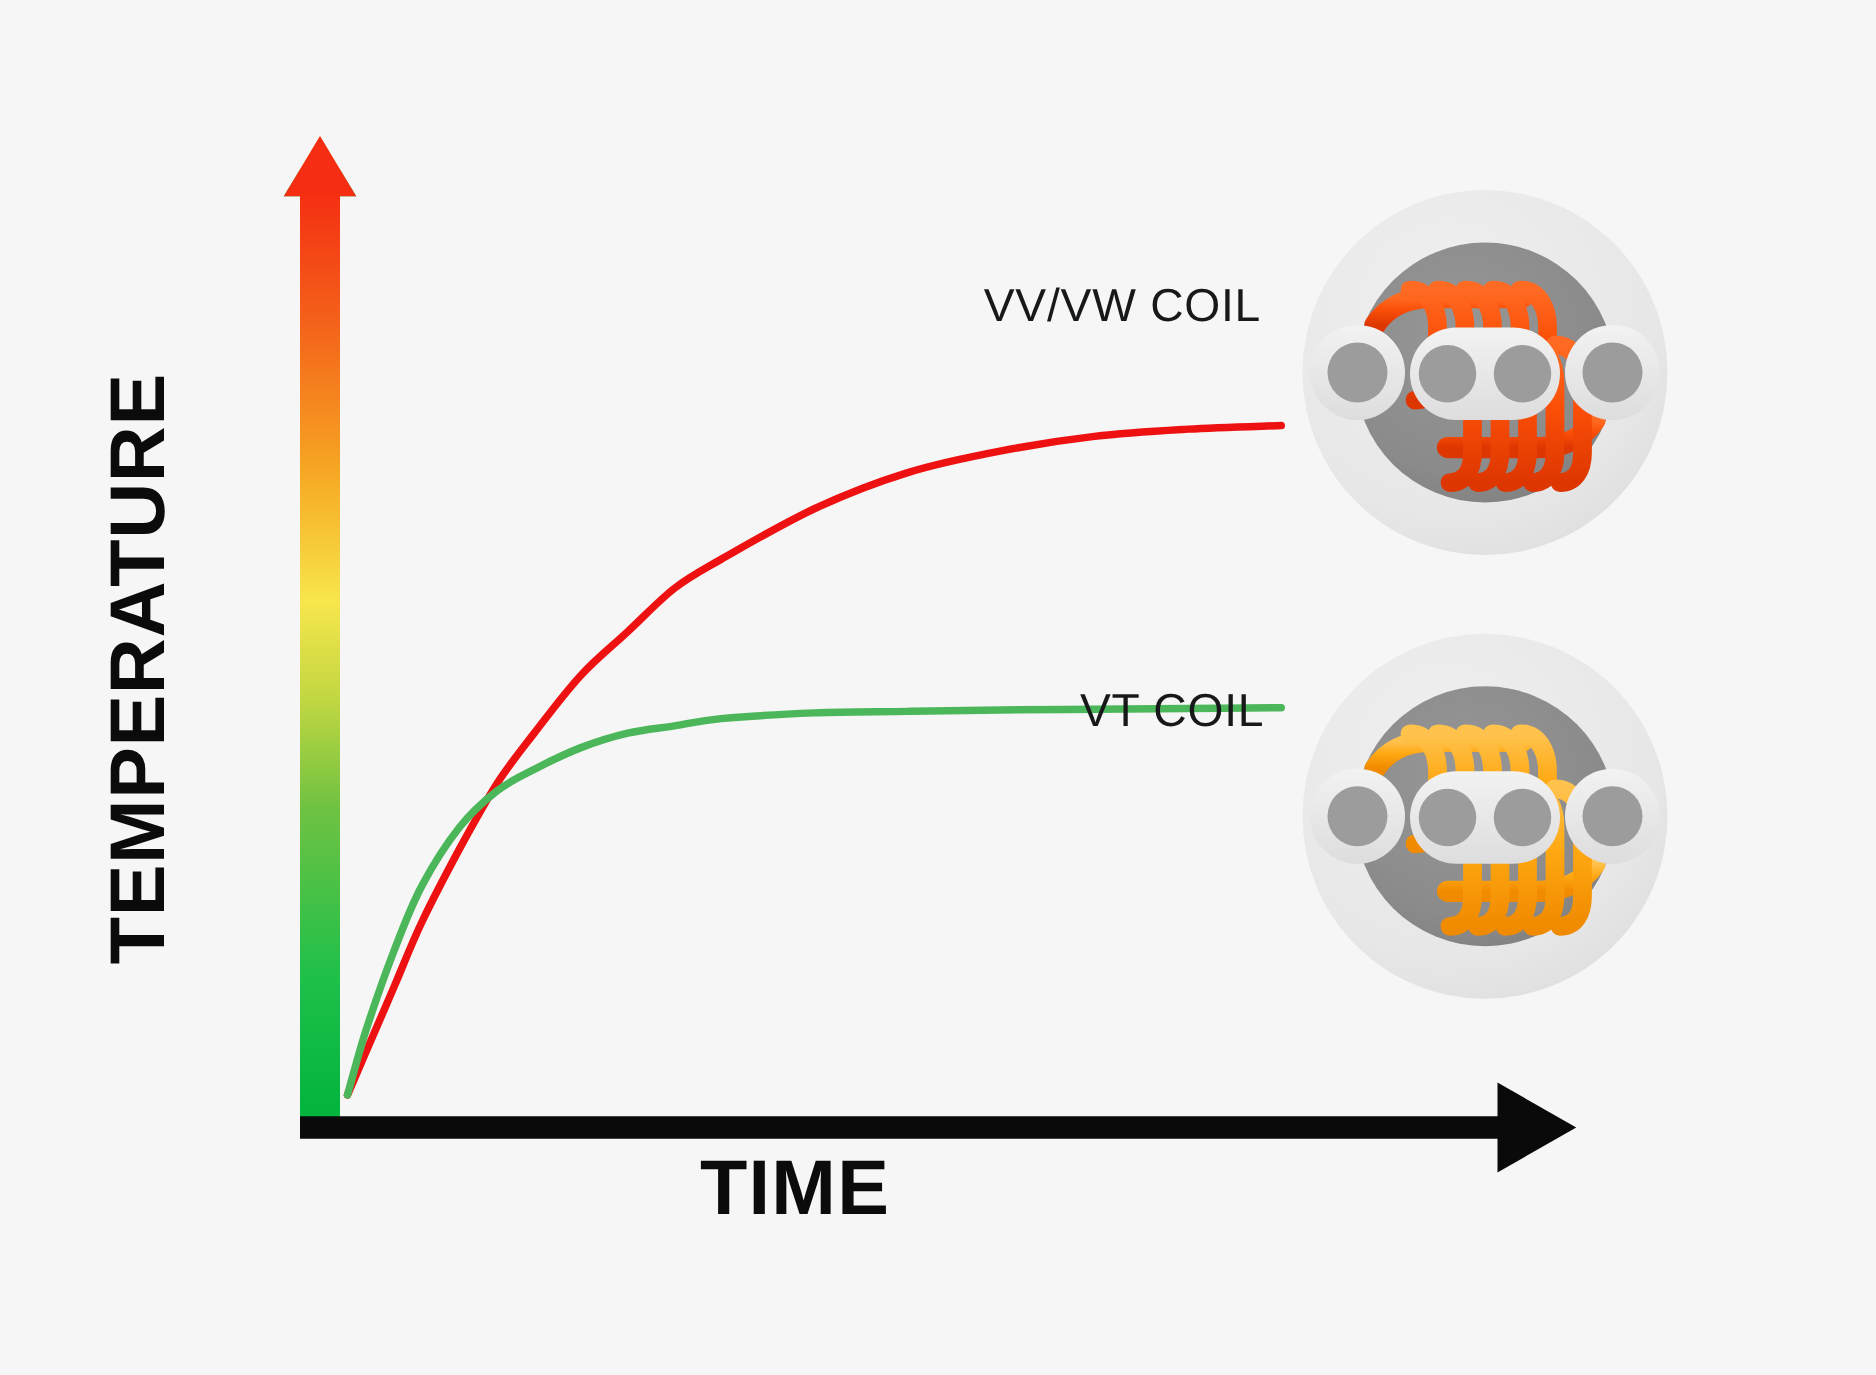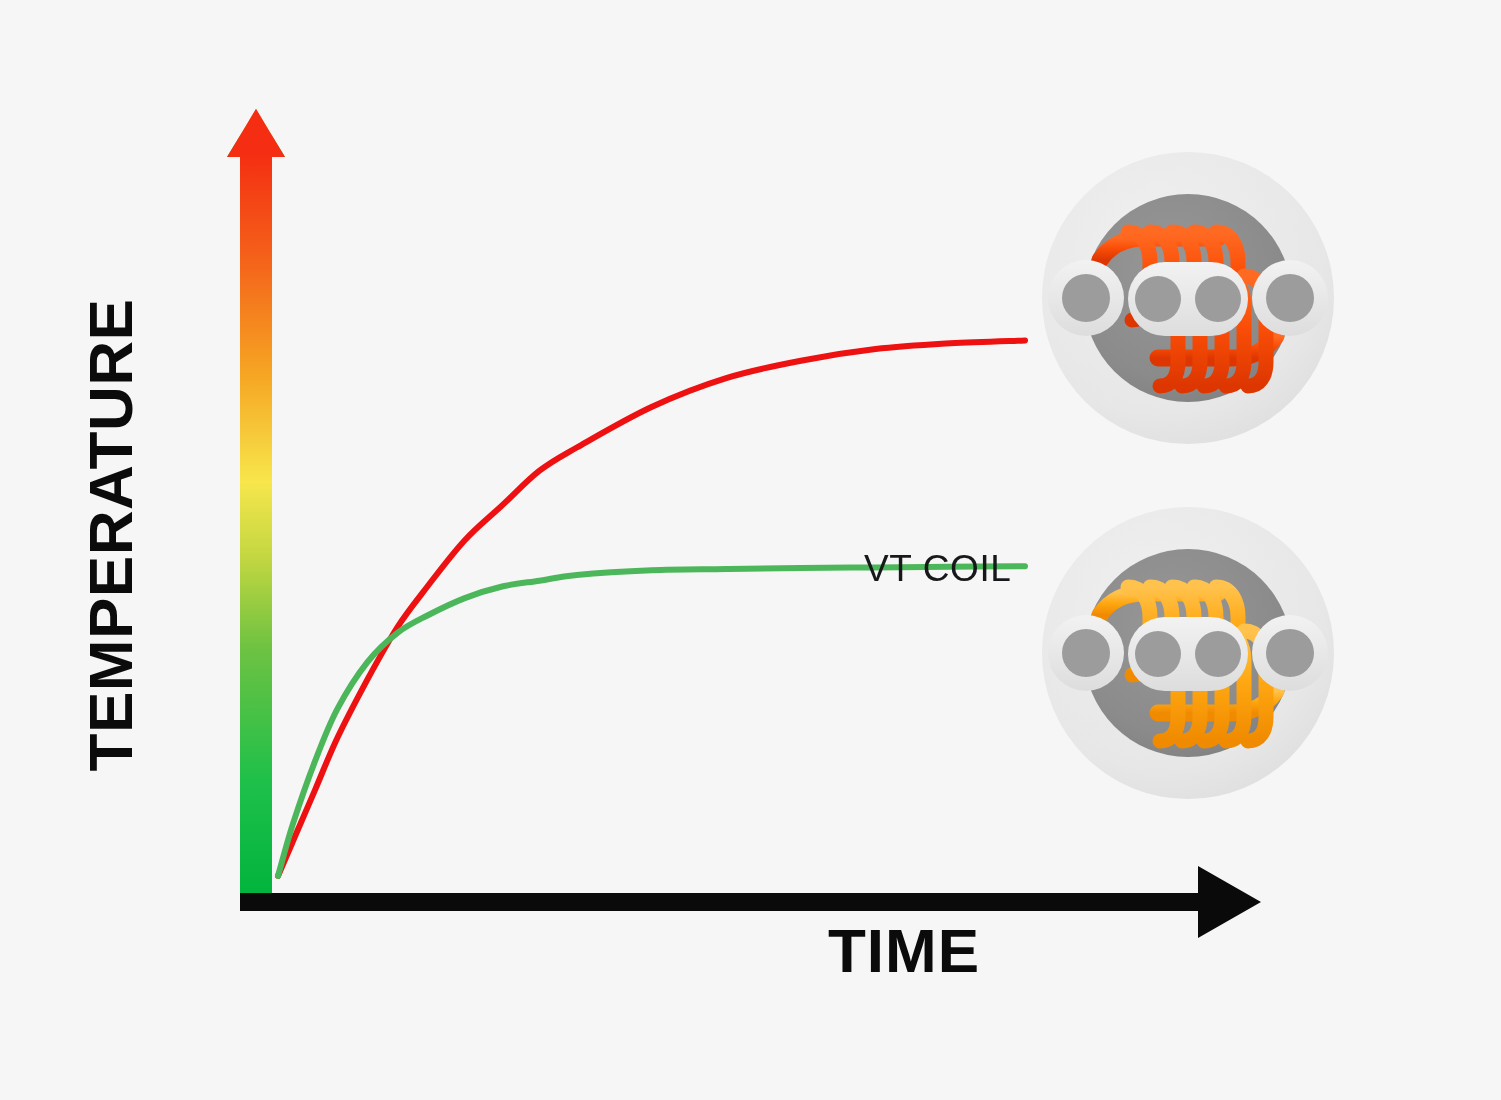--- a/index.html
+++ b/index.html
@@ -41,21 +41,21 @@
     white-space: nowrap;
     font-family: "Liberation Sans", sans-serif;
   }
 
   
   #x-axis-label {
     position: absolute;
     left: 560px;
     top: 915px;
     width: 420px;
-    text-align: right;
+    text-align: left;
     font-size: 62px;
     font-weight: 700;
     letter-spacing: 1px;
     color: #0b0b0b;
     font-family: "Liberation Sans", sans-serif;
   }
 
   
   .series-label {
     position: absolute;
@@ -120,20 +120,21 @@
     </g>
 
     <path d="M 278.0,876.0 C 280.5,870.2 286.7,855.7 292.9,841.3 C 299.2,826.8 307.9,806.5 315.4,789.1 C 322.8,771.8 329.0,755.4 337.8,737.0 C 346.5,718.7 357.7,697.5 367.6,679.1 C 377.6,660.8 387.6,642.5 397.5,627.0 C 407.5,611.6 416.2,601.0 427.4,586.5 C 438.6,572.0 452.3,553.7 464.8,540.2 C 477.2,526.7 489.7,517.0 502.1,505.4 C 514.6,493.9 527.0,480.4 539.5,470.7 C 551.9,461.1 558.1,458.2 576.8,447.5 C 595.5,436.9 626.6,418.6 651.5,407.0 C 676.4,395.4 701.3,385.8 726.2,378.1 C 751.1,370.3 776.0,365.5 800.9,360.7 C 825.8,355.9 850.7,352.0 875.6,349.1 C 900.5,346.2 925.4,344.8 950.3,343.3 C 975.2,341.9 1012.5,340.9 1025.0,340.4" fill="none" stroke="#ee1111" stroke-width="6" stroke-linecap="round"></path>
 
     <path d="M 278.0,876.0 C 280.5,867.3 286.7,843.2 292.9,823.9 C 299.2,804.6 307.9,779.5 315.4,760.2 C 322.8,740.9 329.0,724.5 337.8,708.1 C 346.5,691.7 357.7,674.3 367.6,661.8 C 377.6,649.2 387.6,640.5 397.5,632.8 C 407.5,625.1 416.2,621.2 427.4,615.5 C 438.6,609.7 452.3,602.9 464.8,598.1 C 477.2,593.3 489.7,589.4 502.1,586.5 C 514.6,583.6 527.0,582.6 539.5,580.7 C 551.9,578.8 558.1,576.7 576.8,574.9 C 595.5,573.2 626.6,571.3 651.5,570.3 C 676.4,569.3 701.3,569.5 726.2,569.1 C 751.1,568.7 776.0,568.3 800.9,568.0 C 825.8,567.7 850.7,567.6 875.6,567.4 C 900.5,567.2 925.4,567.0 950.3,566.8 C 975.2,566.6 1012.5,566.3 1025.0,566.2" fill="none" stroke="#4cb75a" stroke-width="6" stroke-linecap="round"></path>
   </svg>
 
   <div id="y-axis-label">TEMPERATURE</div>
   <div id="x-axis-label">TIME</div>
 
+  <div class="series-label" id="label-vvvw">VV/VW COIL</div>
   <div class="series-label" id="label-vt">VT COIL</div>
 
   <div class="coil-icon" id="coil-hot">
     <svg viewBox="0 0 296 296">
       <defs>
         <radialGradient id="ringHot" cx="0.40" cy="0.33" r="0.78">
           <stop offset="0" stop-color="#f0f0f0"></stop>
           <stop offset="0.72" stop-color="#e7e7e7"></stop>
           <stop offset="1" stop-color="#dcdcdc"></stop>
         </radialGradient>

